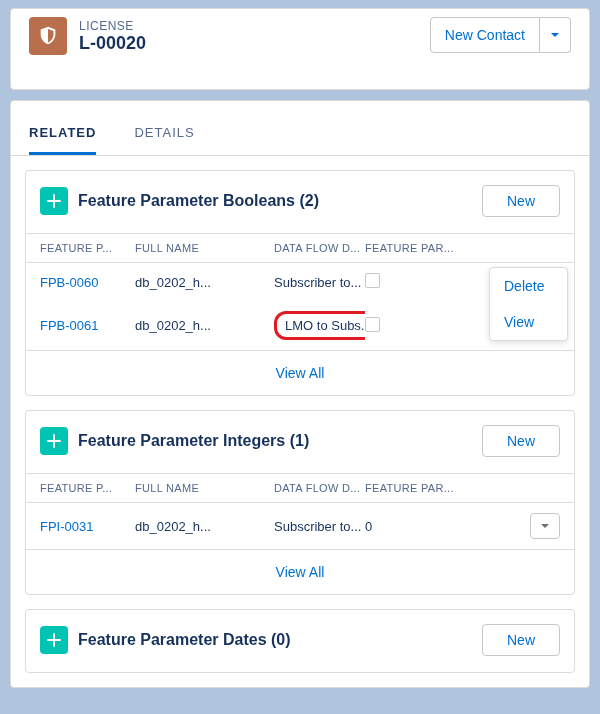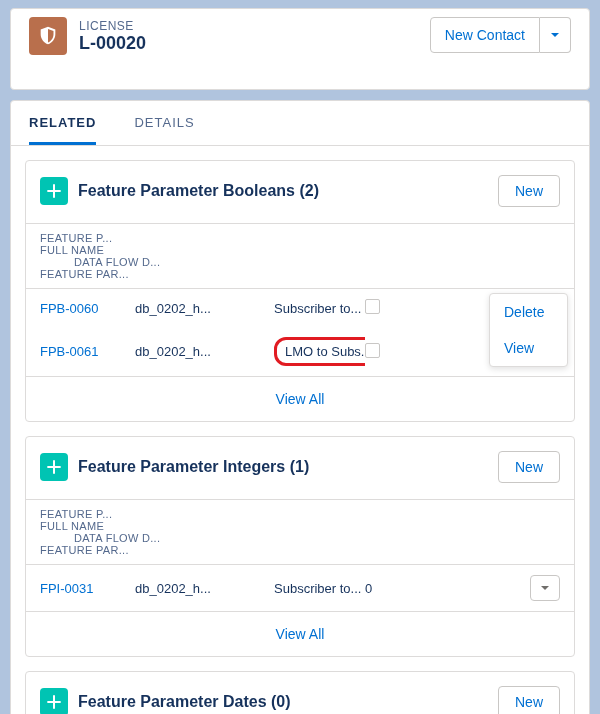--- a/index.html
+++ b/index.html
@@ -10,30 +10,30 @@
   .header-left { display: flex; align-items: center; gap: 12px; }
   .shield-box { width: 38px; height: 38px; background: #b96f4c; border-radius: 4px; display: flex; align-items: center; justify-content: center; }
   .shield-box svg { width: 22px; height: 22px; fill: #fff; }
   .obj-label { font-size: 12px; color: #54698d; letter-spacing: 0.5px; }
   .obj-title { font-size: 18px; font-weight: 700; color: #16325c; }
   .btn-group { display: flex; }
   .btn { background: #fff; border: 1px solid #c9c7c5; color: #0070d2; font-size: 14px; padding: 9px 14px; cursor: pointer; white-space: nowrap; }
   .btn.main { border-radius: 4px 0 0 4px; }
   .btn.chev { border-left: none; border-radius: 0 4px 4px 0; padding: 9px 10px; display:flex; align-items:center; }
   .tabs { display: flex; border-bottom: 1px solid #dddbda; padding: 0 18px; }
-  .tab { padding: 14px 0 12px 0; margin-right: 38px; font-size: 13px; letter-spacing: 1px; color: #54698d; cursor: pointer; border-bottom: 3px solid transparent; }
+  .tab { padding: 24px 0 12px 0; margin-right: 38px; font-size: 13px; letter-spacing: 1px; color: #54698d; cursor: pointer; border-bottom: 3px solid transparent; }
   .tab.active { color: #16325c; font-weight: 600; border-bottom-color: #0070d2; }
   .section { margin: 14px 14px 6px 14px; border: 1px solid #dddbda; border-radius: 4px; }
   .sec-head { display: flex; align-items: center; justify-content: space-between; padding: 14px 14px 16px 14px; }
   .sec-left { display: flex; align-items: center; gap: 10px; }
   .sec-icon { width: 28px; height: 28px; background: #00c4b3; border-radius: 4px; display: flex; align-items: center; justify-content: center; }
   .sec-icon svg { width: 16px; height: 16px; fill: #fff; }
   .sec-title { font-size: 16px; font-weight: 700; color: #16325c; }
-  .btn-new { background: #fff; border: 1px solid #c9c7c5; border-radius: 4px; color: #0070d2; font-size: 14px; padding: 7px 16px; cursor: pointer; }
-  .tbl-head { display: flex; border-top: 1px solid #dddbda; border-bottom: 1px solid #dddbda; padding: 8px 14px; font-size: 11px; letter-spacing: 0.3px; color: #54698d; flex-direction: column; }
+  .btn-new { background: #fff; border: 1px solid #c9c7c5; border-radius: 4px; color: #0070d2; font-size: 14px; padding: 7px 24px; cursor: pointer; }
+  .tbl-head { display: flex; border-top: 1px solid #dddbda; border-bottom: 1px solid #dddbda; padding: 8px 14px; font-size: 11px; letter-spacing: 0.3px; color: #54698d; }
   .tbl-row { display: flex; align-items: center; padding: 10px 14px; position: relative; }
   .col1 { width: 95px; flex-shrink:0; }
   .col2 { width: 105px; flex-shrink:0; overflow:hidden; text-overflow:ellipsis; white-space:nowrap; }
   .col3 { width: 125px; flex-shrink:0; overflow:hidden; text-overflow:ellipsis; white-space:nowrap;padding-left:34px; }
   .col4 { width: 90px; flex-shrink:0; }
   .col5 { flex: 1; display:flex; justify-content:flex-end; }
   .link { color: #0070d2; cursor: pointer; }
   .cb { width: 15px; height: 15px; border: 1px solid #c9c7c5; border-radius: 2px; display:inline-block; }
   .chev-btn { width: 30px; height: 26px; border: 1px solid #c9c7c5; border-radius: 4px; background:#fff; display:flex; align-items:center; justify-content:center; cursor:pointer; }
   .highlight-pill { border: 3px solid #e11b22; border-radius: 12px; padding: 4px 8px; display:inline-block; }

